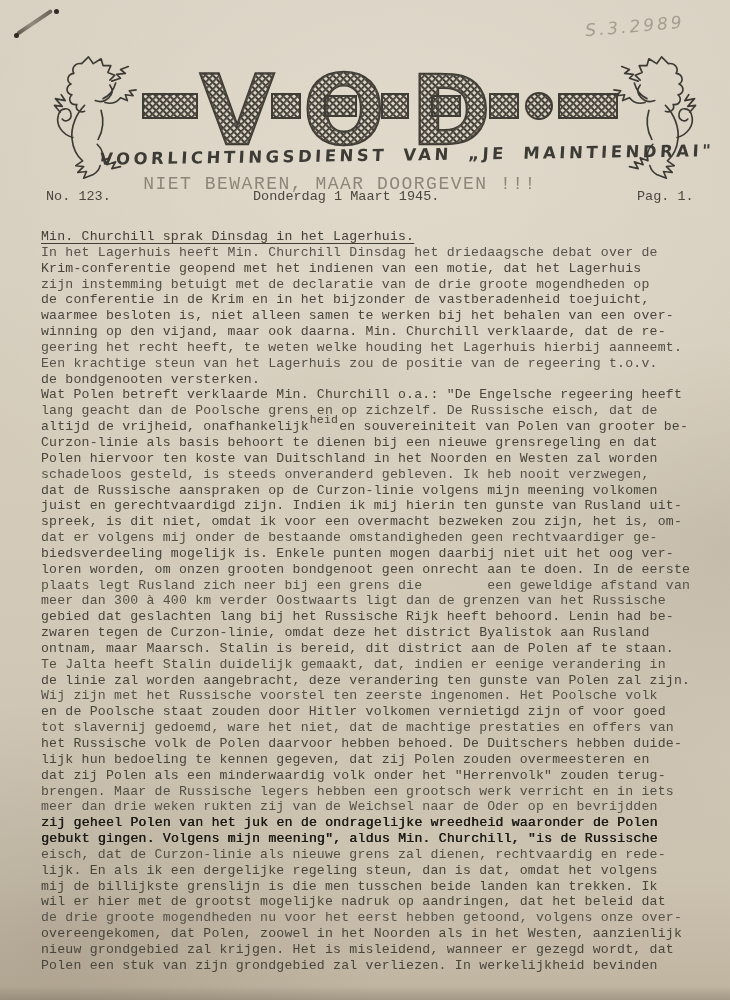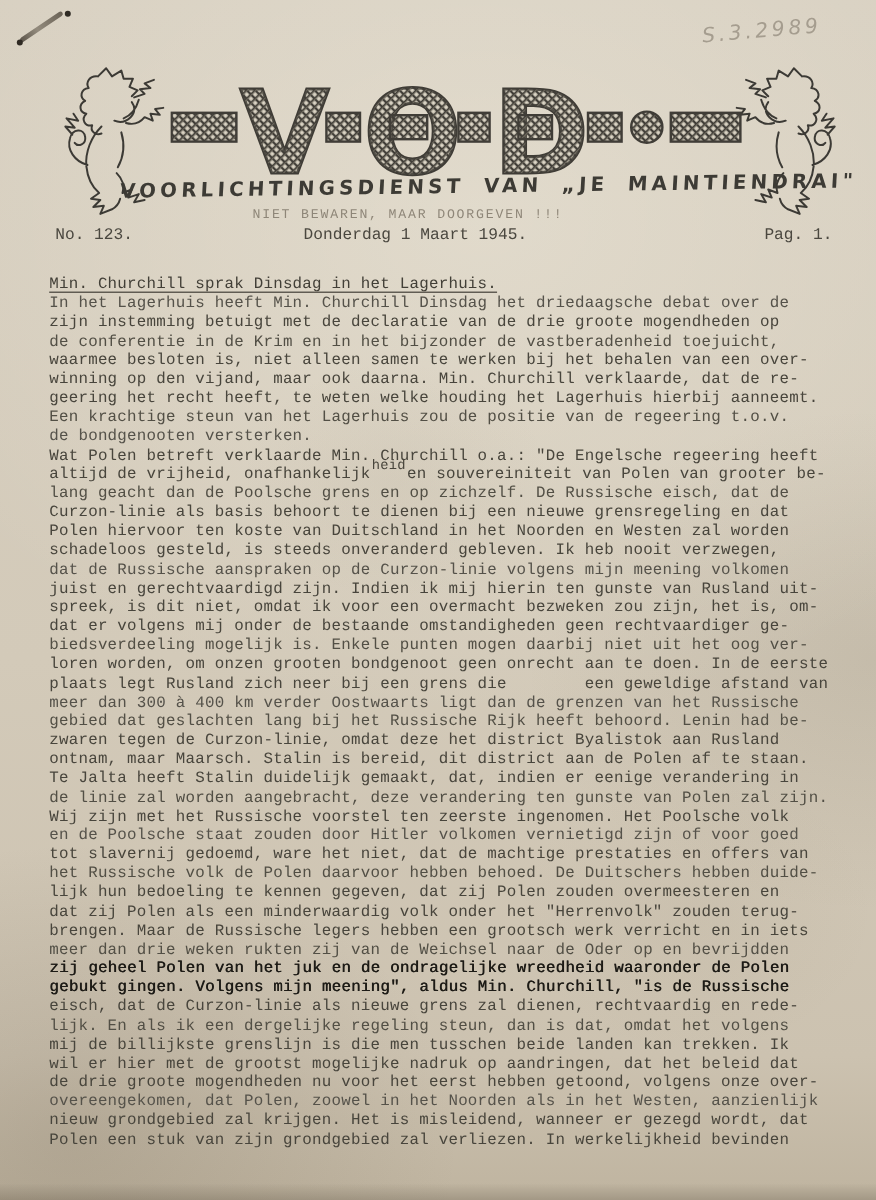--- a/index.html
+++ b/index.html
@@ -53,21 +53,21 @@
   }
 
   .subtitle{
     position:absolute;left:100px;top:146px;width:530px;text-align:center;
     font-family:"DejaVu Sans", sans-serif;font-size:16.5px;font-weight:600;
     letter-spacing:3.5px;word-spacing:7px;color:#3d3b35;
     transform:rotate(-0.8deg) skewX(-4deg);white-space:nowrap;
   }
   .tagline{
     position:absolute;left:30px;top:174px;width:620px;text-align:center;
-    font-size:11px;letter-spacing:1.5px;color:#8e8678;white-space:nowrap;
+    font-size:18px;letter-spacing:1.5px;color:#8e8678;white-space:nowrap;
   }
   .inforow{position:absolute;left:0;top:189px;width:727px;height:18px;font-size:13.5px;color:#4a473f;}
   .inforow .no{position:absolute;left:46px;}
   .inforow .date{position:absolute;left:253px;}
   .inforow .pag{position:absolute;left:637px;}
 
   .body-text{position:absolute;left:41px;top:213px;width:672px;margin-top:16px;}
   .line{
     white-space:pre;font-size:13.2px;line-height:15.85px;height:15.85px;
     color:#48453c;letter-spacing:0.2px;
@@ -149,30 +149,31 @@
 
   <div class="inforow">
     <span class="no">No. 123.</span>
     <span class="date">Donderdag 1 Maart 1945.</span>
     <span class="pag">Pag. 1.</span>
   </div>
 
   <div class="body-text">
       <div class="line heading">Min. Churchill sprak Dinsdag in het Lagerhuis.</div>
       <div class="line ">In het Lagerhuis heeft Min. Churchill Dinsdag het driedaagsche debat over de</div>
+      <div class="line ">Krim-conferentie geopend met het indienen van een motie, dat het Lagerhuis</div>
       <div class="line ">zijn instemming betuigt met de declaratie van de drie groote mogendheden op</div>
       <div class="line ">de conferentie in de Krim en in het bijzonder de vastberadenheid toejuicht,</div>
       <div class="line ">waarmee besloten is, niet alleen samen te werken bij het behalen van een over-</div>
       <div class="line ">winning op den vijand, maar ook daarna. Min. Churchill verklaarde, dat de re-</div>
       <div class="line ">geering het recht heeft, te weten welke houding het Lagerhuis hierbij aanneemt.</div>
       <div class="line ">Een krachtige steun van het Lagerhuis zou de positie van de regeering t.o.v.</div>
       <div class="line ">de bondgenooten versterken.</div>
       <div class="line ">Wat Polen betreft verklaarde Min. Churchill o.a.: "De Engelsche regeering heeft</div>
+      <div class="line ">lang geacht dan de Poolsche grens en op zichzelf. De Russische eisch, dat de</div>
       <div class="line "><span>altijd de vrijheid, onafhankelijk</span><span class="sup">heid</span><span>en souvereiniteit van Polen van grooter be-</span></div>
-      <div class="line ">lang geacht dan de Poolsche grens en op zichzelf. De Russische eisch, dat de</div>
       <div class="line ">Curzon-linie als basis behoort te dienen bij een nieuwe grensregeling en dat</div>
       <div class="line ">Polen hiervoor ten koste van Duitschland in het Noorden en Westen zal worden</div>
       <div class="line ">schadeloos gesteld, is steeds onveranderd gebleven. Ik heb nooit verzwegen,</div>
       <div class="line ">dat de Russische aanspraken op de Curzon-linie volgens mijn meening volkomen</div>
       <div class="line ">juist en gerechtvaardigd zijn. Indien ik mij hierin ten gunste van Rusland uit-</div>
       <div class="line ">spreek, is dit niet, omdat ik voor een overmacht bezweken zou zijn, het is, om-</div>
       <div class="line ">dat er volgens mij onder de bestaande omstandigheden geen rechtvaardiger ge-</div>
       <div class="line ">biedsverdeeling mogelijk is. Enkele punten mogen daarbij niet uit het oog ver-</div>
       <div class="line ">loren worden, om onzen grooten bondgenoot geen onrecht aan te doen. In de eerste</div>
       <div class="line ">plaats legt Rusland zich neer bij een grens die        een geweldige afstand van</div>

